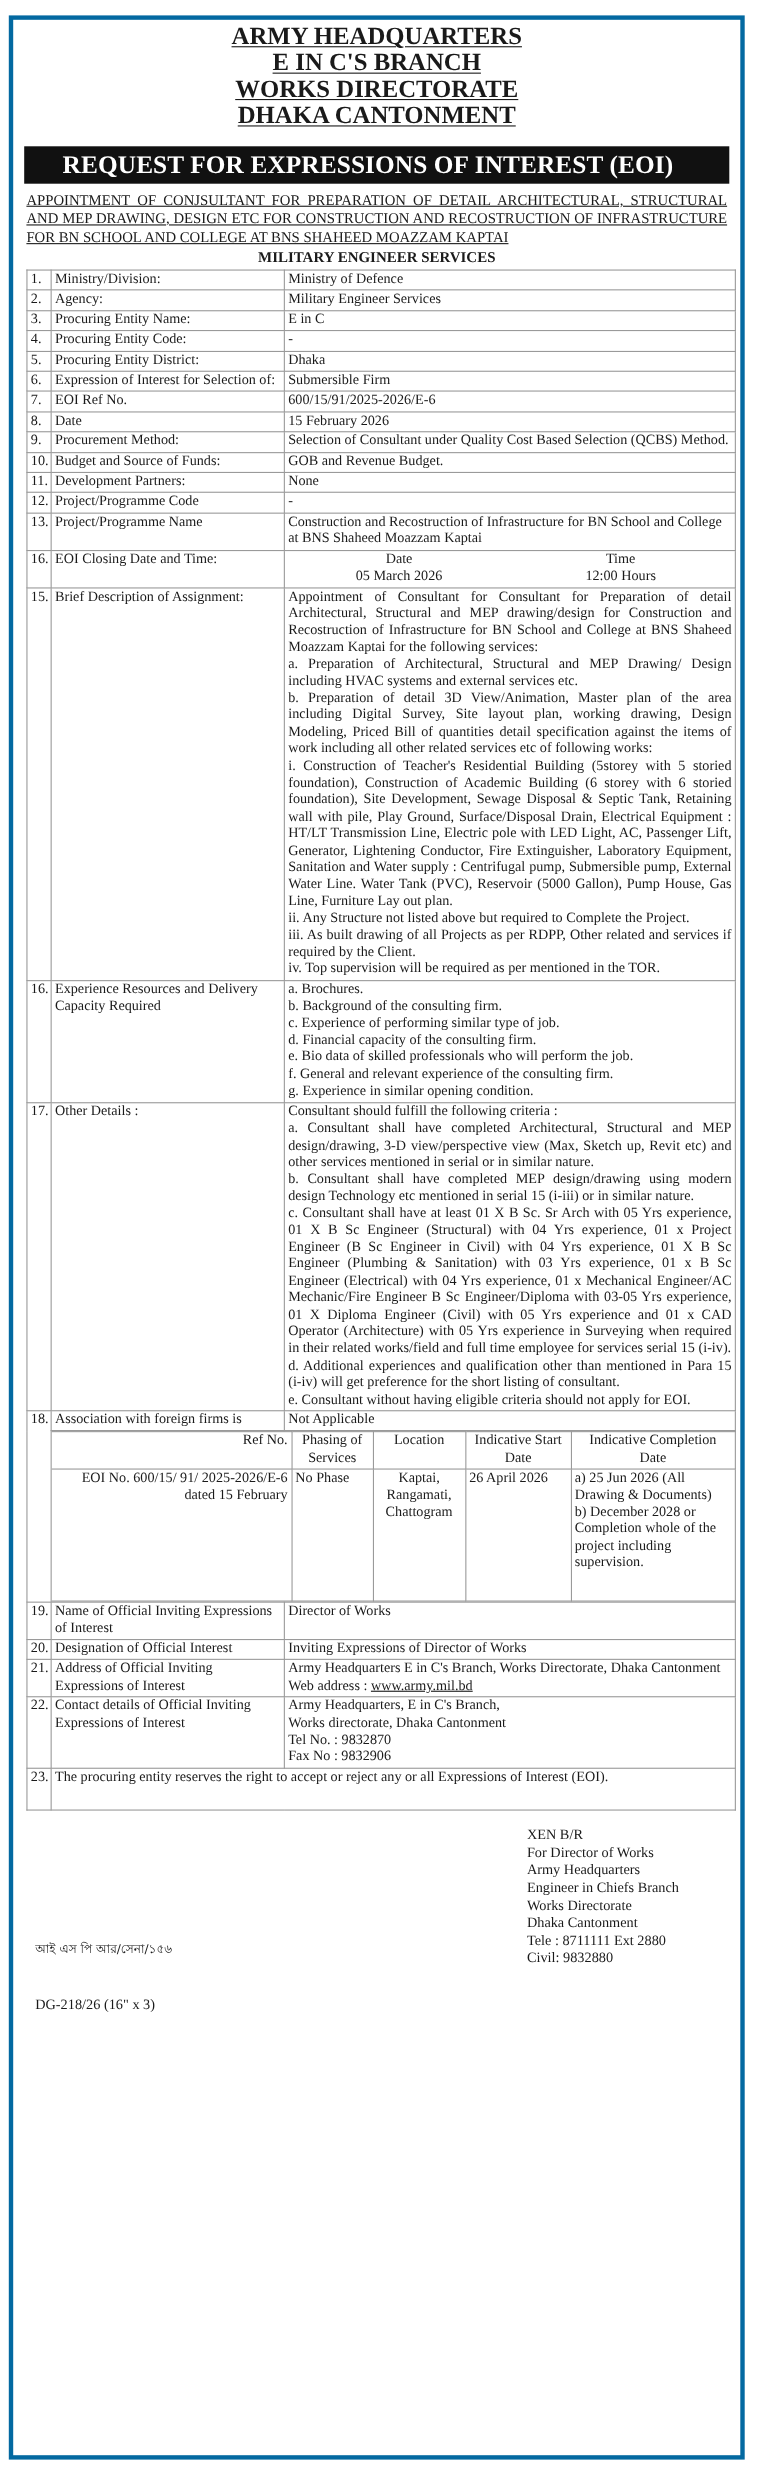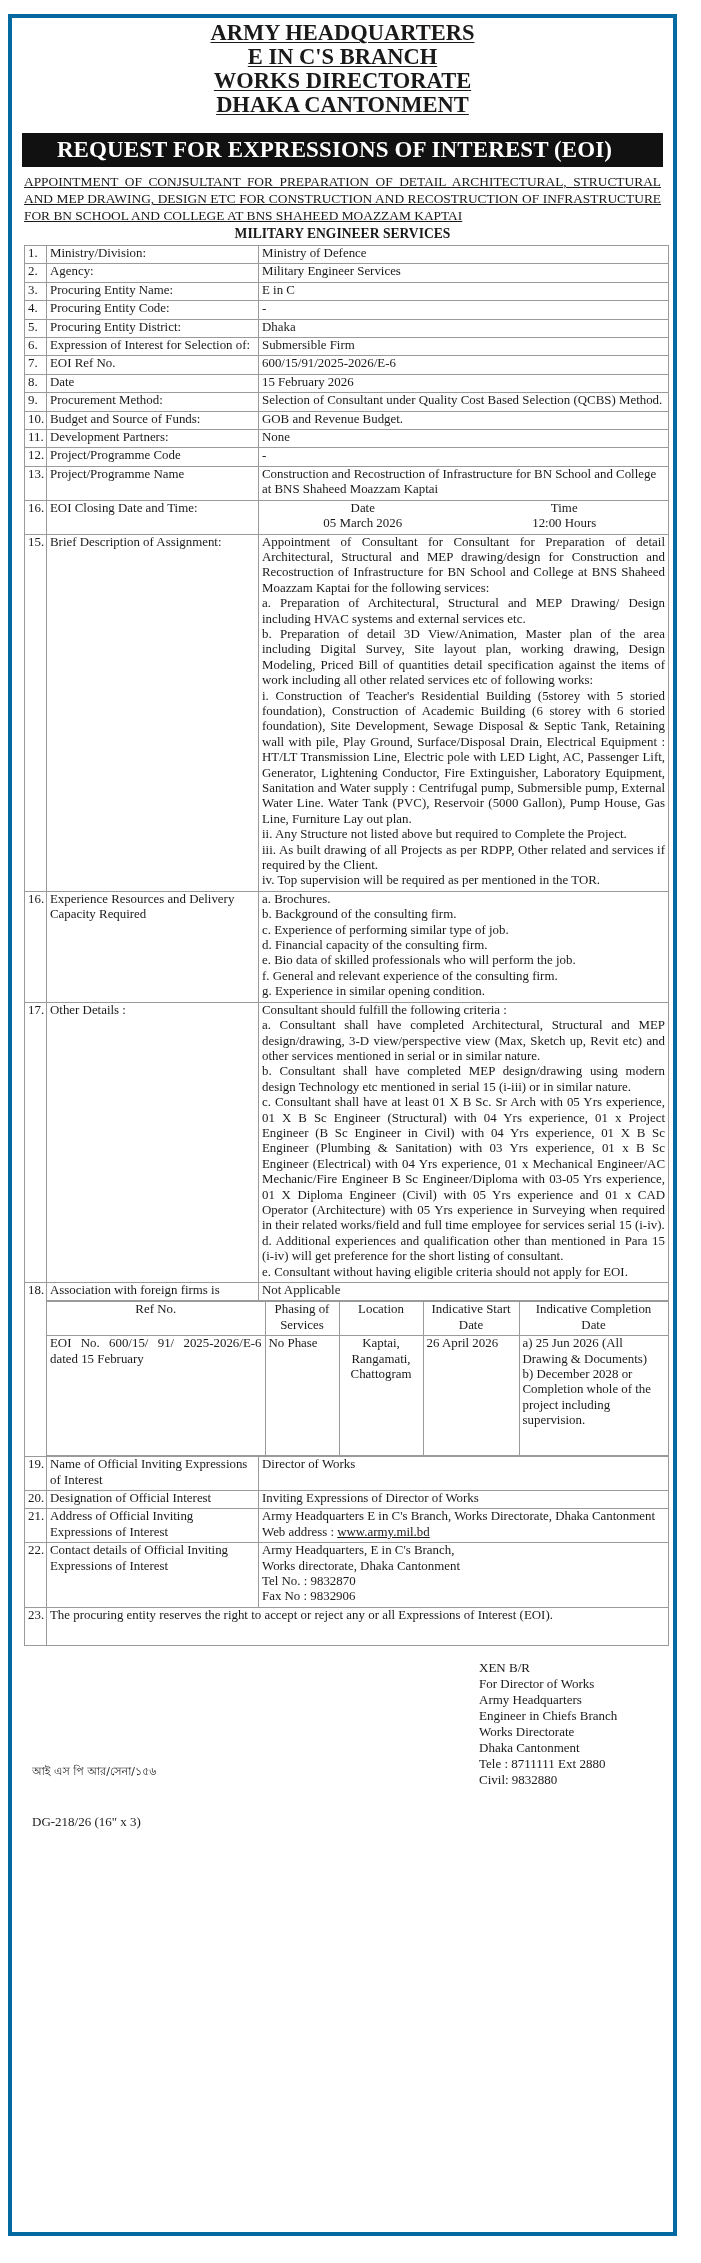--- a/index.html
+++ b/index.html
@@ -18,21 +18,21 @@
   table.main td { border: 1px solid #9a9a9a; vertical-align: top; padding: 0 3px 2px 3px; }
   td.num { width: 18px; padding-left: 2px; padding-right: 0; }
   td.lbl { width: 206px; }
   td.val { text-align: justify; }
   .center { text-align: center; }
   .closing { display: flex; }
   .closing > div { flex: 1; text-align: center; }
   .line { display: block; }
   table.sub { border-collapse: collapse; width: 100%; table-layout: fixed; }
   table.sub td { border: 1px solid #9a9a9a; vertical-align: top; padding: 0 3px 2px 3px; font-size: 12.9px; line-height: 15.4px; }
-  td.noborder-l { border-left: none !important; }
+  td.noborder-l { border-left: none !important; text-align: right; }
   .link { text-decoration: underline; }
   .footer { position: relative; height: 160px; margin: 0 12px; font-size: 13px; line-height: 16px; }
   .sig { position: absolute; left: 455px; top: 14px; }
   .bn { position: absolute; left: 8px; top: 118px; font-family: "DejaVu Sans", sans-serif; font-size: 11px; }
   .dg { position: absolute; left: 8px; top: 168px; }
 </style>
 </head>
 <body>
 
 <div class="frame">

